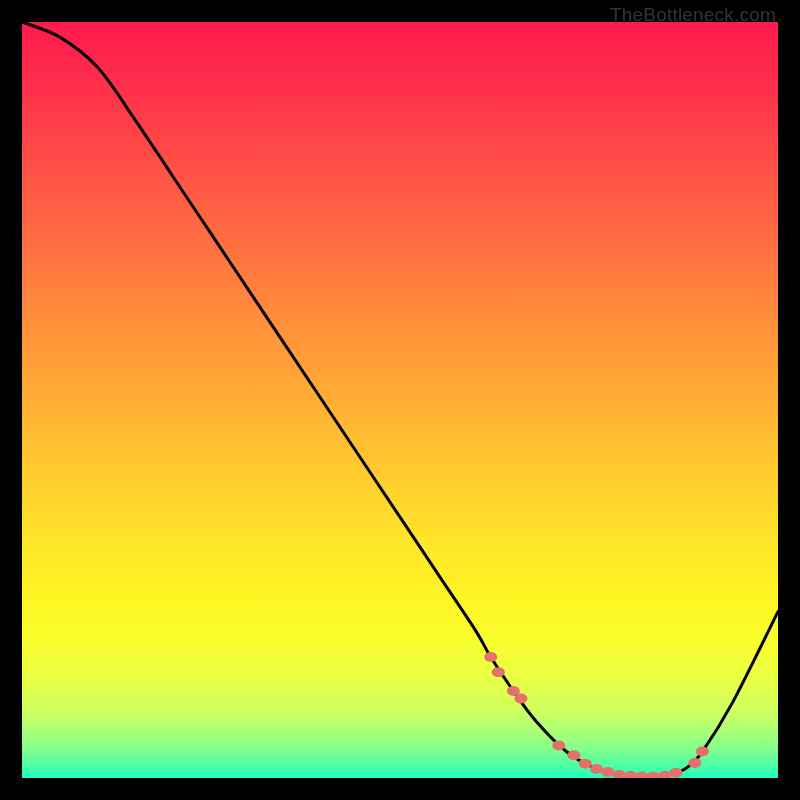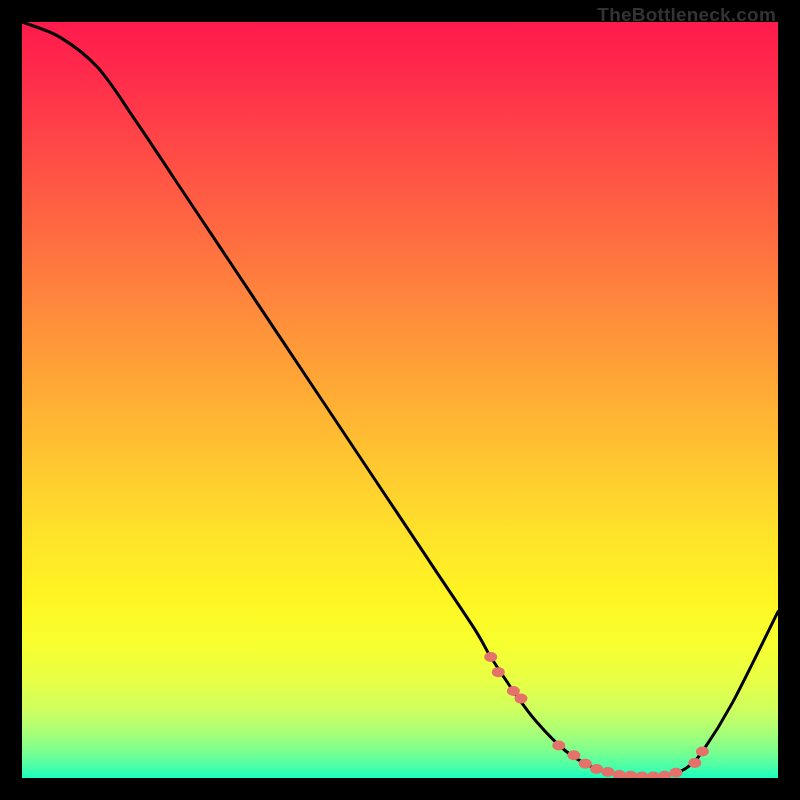--- a/index.html
+++ b/index.html
@@ -32,21 +32,21 @@
     width: 100%;
     height: 100%;
     pointer-events: none;
   }
   .watermark {
     position: absolute;
     top: 4px;
     right: 24px;
     color: #333;
     font-size: 19px;
-    font-weight: 700;
+    font-weight: 400;
     letter-spacing: 0.2px;
   }
 </style>
 </head>
 <body>
 
 <div class="watermark">TheBottleneck.com</div>
 
 <div class="plot-area">
   <svg class="gradient-bg" viewBox="0 0 756 756" preserveAspectRatio="none">

